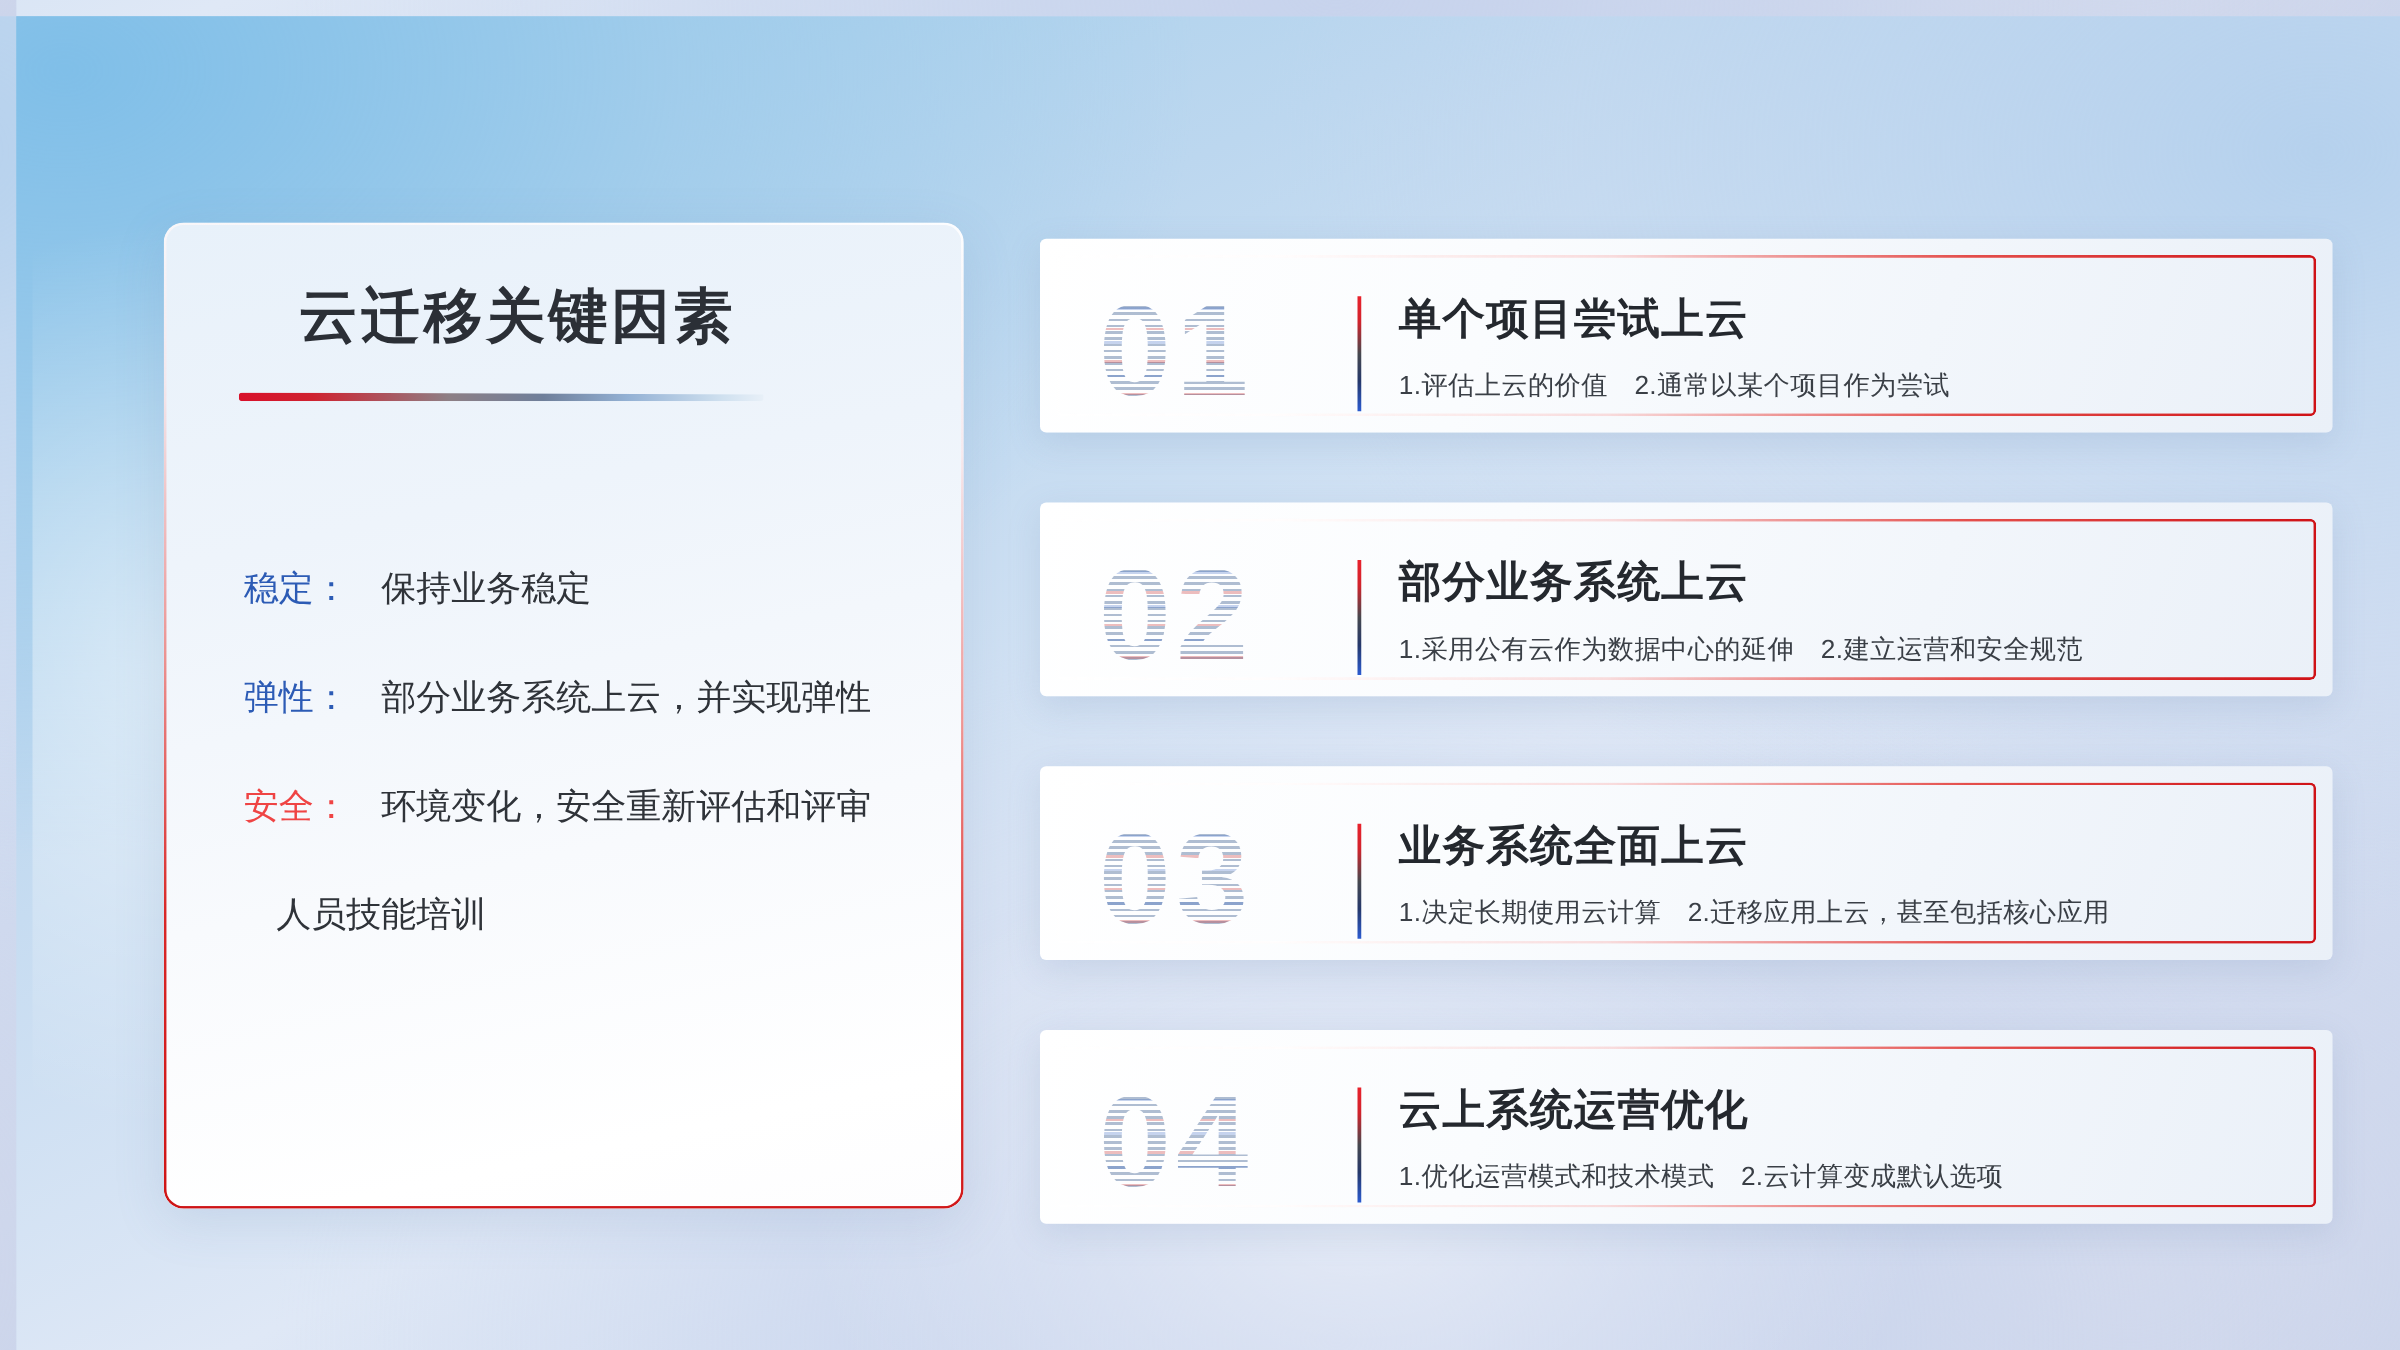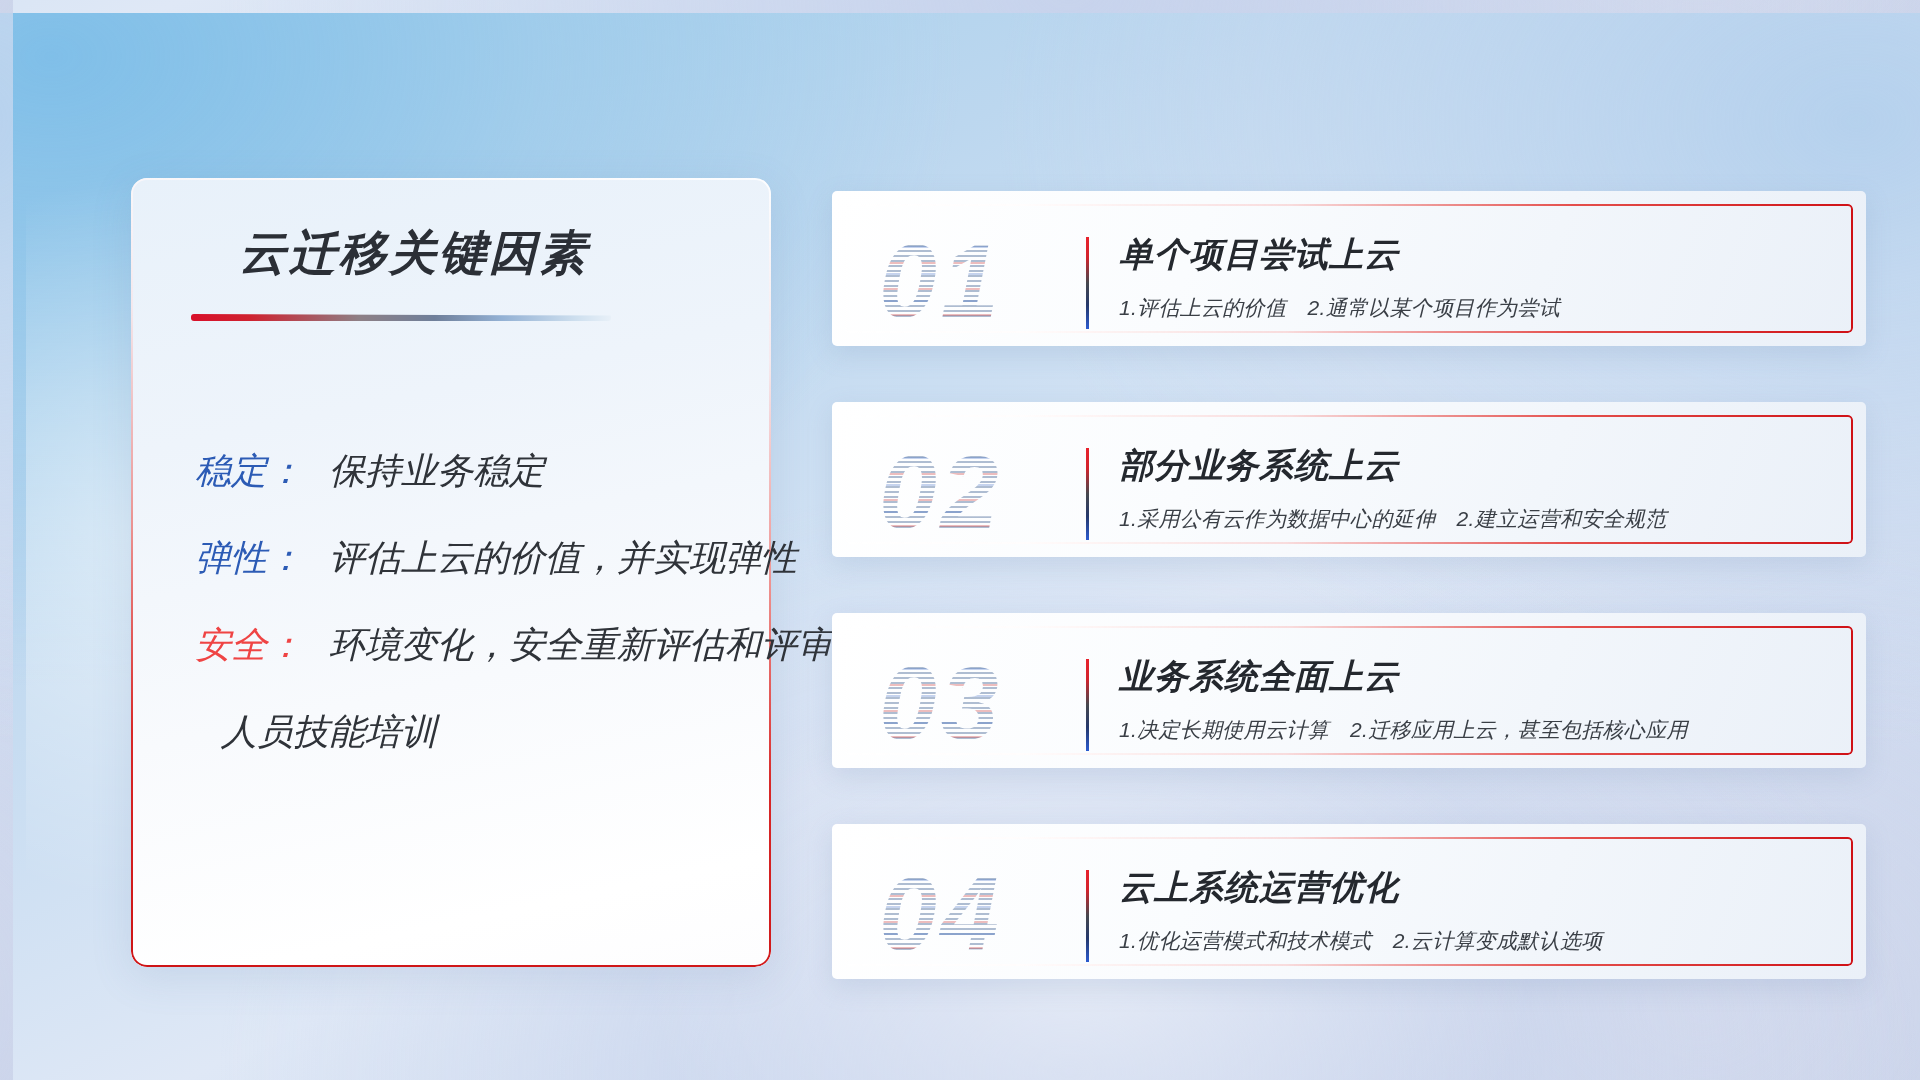--- a/index.html
+++ b/index.html
@@ -1,15 +1,15 @@
 <!DOCTYPE html>
 <html><head>
 <meta charset="utf-8">
 <style>
-  * { margin:13px; padding:0; box-sizing:border-box;font-style:italic; }
+  * { margin:13px; padding:0; box-sizing:border-box; }
   html,body { width:1920px; height:1080px; overflow:hidden; }
   body {
     font-family:"Liberation Sans","DejaVu Sans",sans-serif;
     position:relative;
     background:
       radial-gradient(1300px 900px at 2% 4%, rgba(126,190,232,0.95) 0%, rgba(150,200,234,0.55) 38%, rgba(180,205,232,0.0) 70%),
       radial-gradient(1100px 800px at 96% 10%, rgba(176,206,236,0.85) 0%, rgba(196,214,238,0.30) 55%, rgba(200,215,238,0) 78%),
       radial-gradient(1000px 700px at 55% 98%, rgba(198,210,236,0.85) 0%, rgba(205,216,238,0.25) 60%, rgba(210,220,240,0) 85%),
       radial-gradient(900px 700px at 88% 92%, rgba(215,220,238,0.75) 0%, rgba(215,220,238,0) 70%),
       linear-gradient(155deg,#9fcdea 0%, #bcd7ef 28%, #dfe8f6 58%, #ccd8ee 82%, #c3cfe8 100%);
@@ -46,21 +46,21 @@
     white-space:nowrap;
   }
   #title-underline {
     position:absolute; left:152px; top:275px; width:420px; height:7px;
     border-radius:3px;
     background:linear-gradient(90deg,#d8102a 0%, #cf2230 14%, #8d7f85 40%, #6f7f9a 58%, #93b1d4 74%, #cfe0ef 92%, #e8f0f8 100%);
     clip-path:polygon(0 0, 100% 22%, 100% 100%, 0 100%);
   }
   #factor-list { position:absolute; left:130px; top:382px; width:560px; }
   .factor-row {
-    font-size:36px; line-height:74px; color:#2f3339; white-space:nowrap;
+    font-size:28px; line-height:74px; color:#2f3339; white-space:nowrap;
   }
   .factor-key { color:#2c5bb5; }
   .factor-key.plain { color:#ef4444; }
   .factor-val { color:#2f3339; }
 
   
   #cards { position:absolute; left:780px; top:139px; width:1060px; }
   .card {
     position:relative; height:155px; margin-bottom:56px; border-radius:5px;
     background:linear-gradient(110deg,#ffffff 0%, #fafcfe 35%, #f2f6fb 68%, #eaf0f8 100%);
@@ -122,21 +122,21 @@
 <div id="glowB"></div>
 
 <div id="left-panel"></div>
 <div id="left-panel-border"></div>
 
 <div id="panel-title">云迁移关键因素</div>
 <div id="title-underline"></div>
 
 <div id="factor-list">
     <div class="factor-row"><span class="factor-key">稳定：</span><span class="factor-val">保持业务稳定</span></div>
-    <div class="factor-row"><span class="factor-key">弹性：</span><span class="factor-val">评估上云的价值，并实现弹性</span></div>
+    <div class="factor-row"><span class="factor-key">弹性：</span><span class="factor-val">部分业务系统上云，并实现弹性</span></div>
     <div class="factor-row"><span class="factor-key plain">安全：</span><span class="factor-val">环境变化，安全重新评估和评审</span></div>
     <div class="factor-row"><span class="factor-key plain"></span><span class="factor-val">人员技能培训</span></div>
   </div>
 
 <div id="cards">
     <div class="card">
       <div class="card-num">01</div>
       <div class="card-num-tint">01</div>
       <div class="card-divider"></div>
       <div class="card-title">单个项目尝试上云</div>

